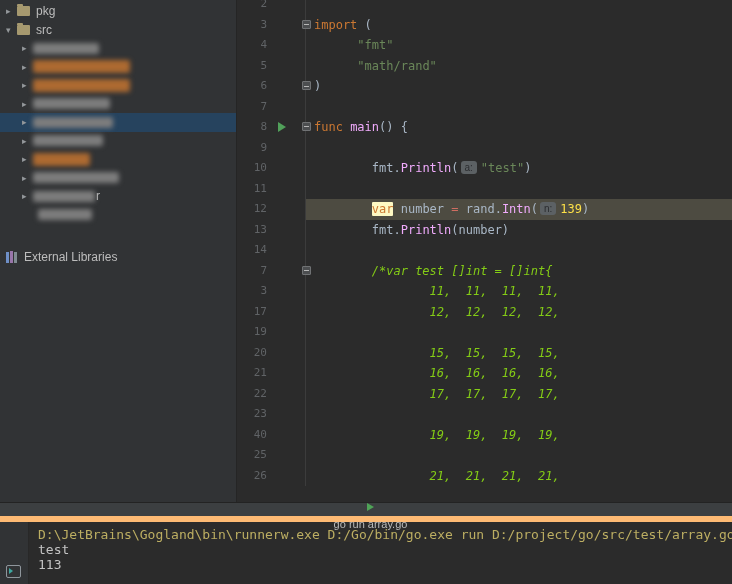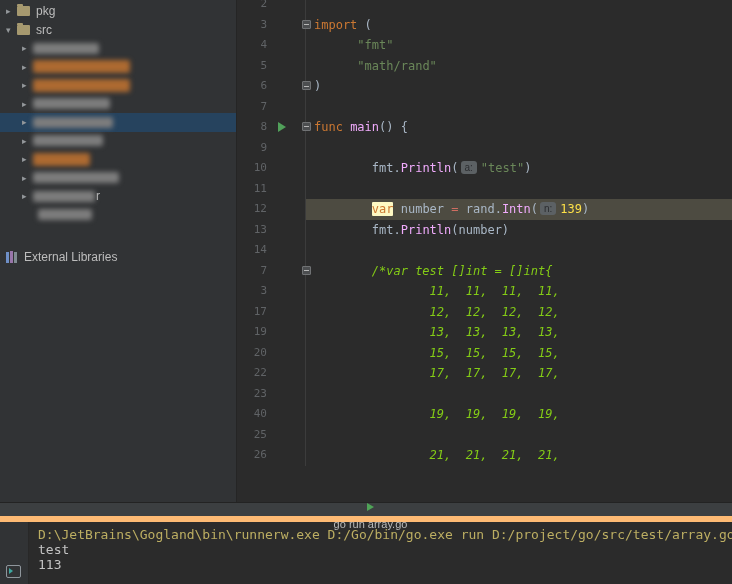--- a/index.html
+++ b/index.html
@@ -211,26 +211,31 @@
           <span class="code"><span class="seg pl">                </span><span class="seg cmt">11,  11,  11,  11,</span></span>
         </div>
         <div class="eline">
           <span class="lnum">17</span>
           <span class="gcol"></span>
           <span class="code"><span class="seg pl">                </span><span class="seg cmt">12,  12,  12,  12,</span></span>
         </div>
         <div class="eline">
           <span class="lnum">19</span>
           <span class="gcol"></span>
-          <span class="code"><span class="seg pl">                </span><span class="seg cmt">13,  13,  13,  13,</span></span>
+          <span class="code"><span class="seg pl">                </span></span>
         </div>
         <div class="eline">
           <span class="lnum">20</span>
           <span class="gcol"></span>
           <span class="code"><span class="seg pl">                </span><span class="seg cmt">15,  15,  15,  15,</span></span>
+        </div>
+        <div class="eline">
+          <span class="lnum">21</span>
+          <span class="gcol"></span>
+          <span class="code"><span class="seg pl">                </span><span class="seg cmt">16,  16,  16,  16,</span></span>
         </div>
         <div class="eline">
           <span class="lnum">22</span>
           <span class="gcol"></span>
           <span class="code"><span class="seg pl">                </span><span class="seg cmt">17,  17,  17,  17,</span></span>
         </div>
         <div class="eline">
           <span class="lnum">23</span>
           <span class="gcol"></span>
           <span class="code"><span class="seg pl">                </span></span>

